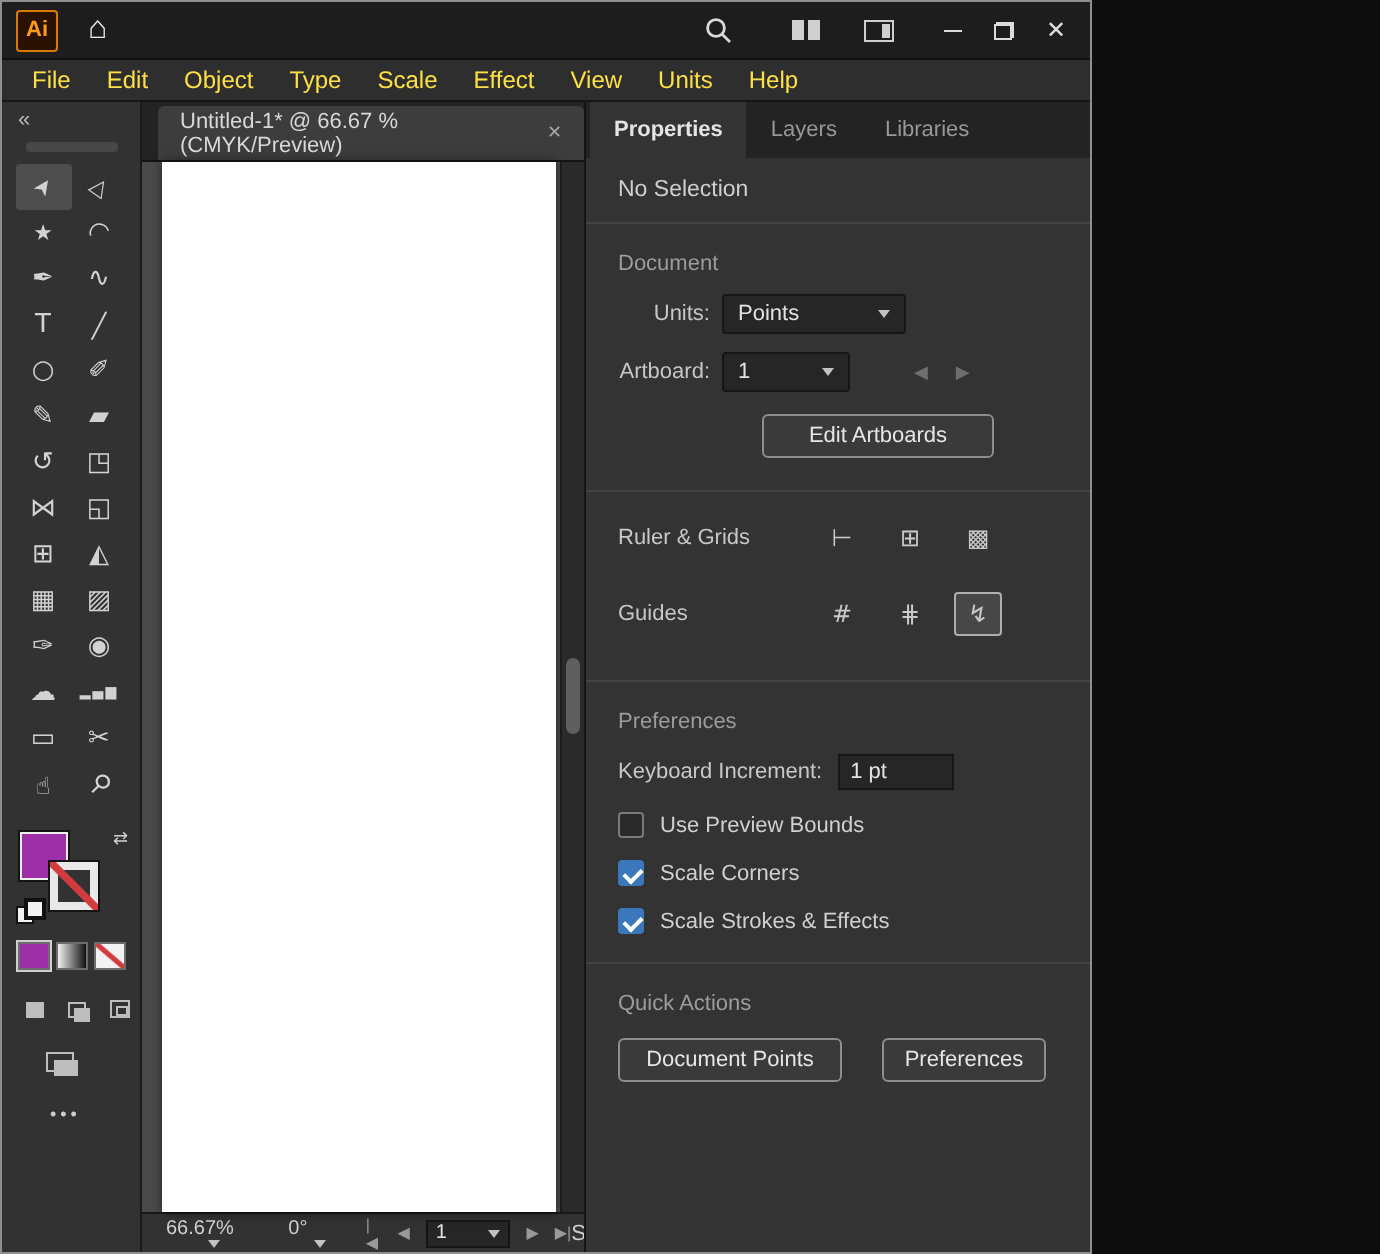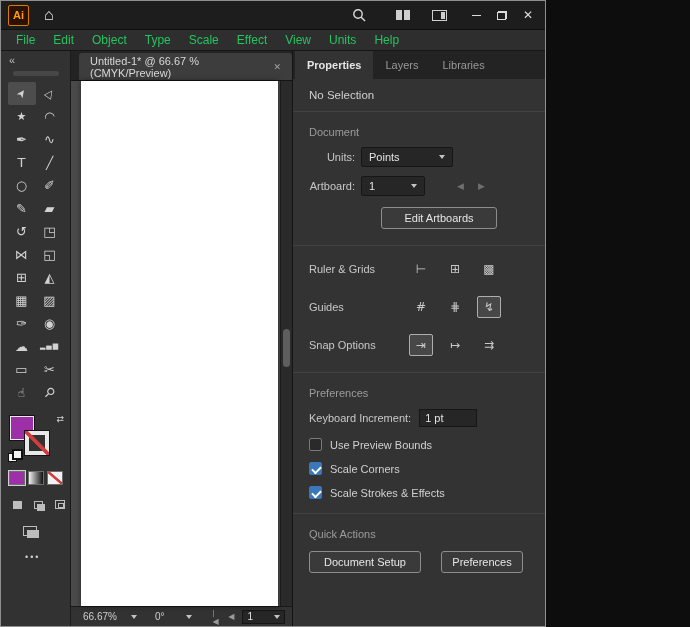--- a/index.html
+++ b/index.html
@@ -26,21 +26,21 @@
   .min-icon { width:9px; height:1px; background:#dcdcdc; }
   .restore-icon { position:relative; width:10px; height:9px; }
   .restore-icon::before { content:""; position:absolute; right:0; top:0; width:7px; height:6px; border:1px solid #dcdcdc; }
   .restore-icon::after { content:""; position:absolute; left:0; bottom:0; width:7px; height:6px; border:1px solid #dcdcdc; background:#1d1d1d; }
   .close-glyph { font-size:12px; }
   .win-close { margin-right:4px; }
 
   
   .menubar { flex:0 0 22px; background:#2e2e2e; border-top:1px solid #101010; border-bottom:1px solid #161616;
              display:flex; align-items:center; padding-left:6px; }
-  .menu-item { padding:0 9px; font-size:12px; color:#22c55e; }
+  .menu-item { padding:0 9px; font-size:12px; color:#fde047; }
 
   
   .main { flex:1; display:flex; min-height:0; }
 
   
   .toolpanel { flex:0 0 70px; background:#323232; border-right:1px solid #1b1b1b;
                display:flex; flex-direction:column; align-items:center; }
   .collapse { align-self:flex-start; padding:3px 0 0 8px; color:#bdbdbd; font-size:11px; }
   .grip { width:46px; height:5px; background:#474747; border-radius:2px; margin:5px 0 6px; }
   .tools { display:grid; grid-template-columns:28px 28px; }
@@ -94,21 +94,21 @@
   .doctab { height:27px; background:#3d3d3d; display:flex; align-items:center; padding:0 11px;
             font-size:11px; color:#d8d8d8; margin-left:8px; border-radius:3px 3px 0 0; }
   .tabclose { margin-left:13px; color:#a3a3a3; font-size:9px; }
   .canvas { flex:1; position:relative; background:#4a4a4a; min-height:0; }
   .artboard { position:absolute; left:10px; top:0; right:14px; bottom:0; background:#ffffff;
               box-shadow:0 0 5px rgba(0,0,0,.55); }
   .vscroll { position:absolute; right:0; top:0; bottom:0; width:12px; background:#2a2a2a; border-left:1px solid #1b1b1b; }
   .vthumb { position:absolute; left:2px; right:2px; top:248px; height:38px; background:#5e5e5e; border-radius:4px; }
   .docstatus { flex:0 0 20px; background:#323232; border-top:1px solid #191919; display:flex;
                align-items:center; font-size:10px; color:#cfcfcf; padding:0 8px; }
-  .zoom-box, .rot-box { display:flex; align-items:center; padding:0 4px; }
+  .zoom-box, .rot-box { display:flex; align-items:center; padding:0 4px;flex-direction:column; }
   .zoom-box .chev { margin-left:14px; } .rot-box .chev { margin-left:22px; }
   .chev { width:0; height:0; border-left:3.5px solid transparent; border-right:3.5px solid transparent;
           border-top:4px solid #c2c2c2; display:inline-block; }
   .rot-box { margin-left:10px; }
   .nav { display:flex; align-items:center; gap:8px; margin-left:16px; color:#9a9a9a; font-size:8px; }
   .ab-field { width:44px; height:14px; background:#262626; border:1px solid #151515; display:flex;
               align-items:center; justify-content:space-between; padding:0 4px; font-size:10px; color:#e2e2e2; }
   .status-spacer { flex:1; }
   .hint { color:#cfcfcf; font-size:11px; margin-right:1px; }
 
@@ -453,35 +453,20 @@
                   <span class="glyph">#</span>
                 </div>
                 <div class="icon-btn" data-name="lock-guides-icon">
                   <span class="glyph">⋕</span>
                 </div>
                 <div class="icon-btn active" data-name="smart-guides-icon">
                   <span class="glyph">↯</span>
                 </div>
               </div>
           </div>
-          <div class="toggle-row" style="margin-bottom:-6px;">
-            <span data-name="snap-options-label">Snap Options</span>
-            <div class="icon-group">
-
-            <div class="icon-btn active" data-name="snap-to-point-icon">
-                  <span class="glyph">⇥</span>
-                </div>
-                <div class="icon-btn" data-name="snap-to-grid-icon">
-                  <span class="glyph">↦</span>
-                </div>
-                <div class="icon-btn" data-name="snap-to-pixel-icon">
-                  <span class="glyph">⇉</span>
-                </div>
-              </div>
-          </div>
         </div>
 
         <div class="psection" data-name="preferences-section">
           <div class="sec-title" data-name="preferences-section-title">Preferences</div>
           <div class="ki-row">
             <span data-name="keyboard-increment-label">Keyboard Increment:</span>
             <input class="text-input" type="text" data-name="keyboard-increment-input" value="1 pt" style="">
           </div>
           <div>
 
@@ -500,21 +485,21 @@
                 <span data-name="checkbox-label">Scale Strokes &amp; Effects</span>
               </div>
             </div>
         </div>
 
         <div class="psection last" data-name="quick-actions-section">
           <div class="sec-title" data-name="quick-actions-title">Quick Actions</div>
           <div class="qa-buttons">
 
               <button class="btn qa-doc" data-name="document-setup-button">
-                <span>Document Setup</span>
+                <span>Document Points</span>
               </button>
 
               <button class="btn qa-pref" data-name="preferences-button">
                 <span>Preferences</span>
               </button>
             </div>
         </div>
 
       </div>
     </div>

